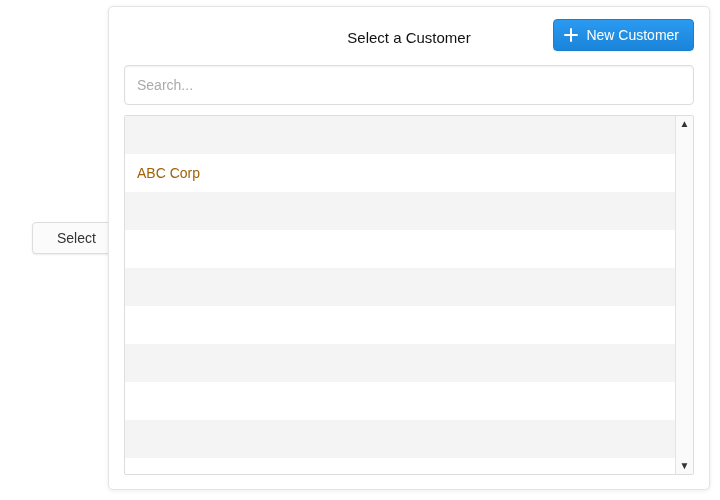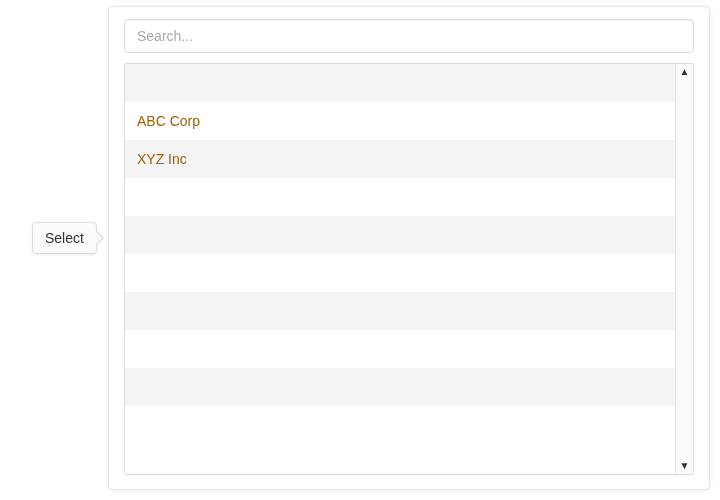--- a/index.html
+++ b/index.html
@@ -24,21 +24,21 @@
   
   .select-tip{
     position:absolute;
     left:32px;
     top:222px;
     background:#fbfbfb;
     border:1px solid #ddd;
     border-radius:4px;
     color:#333;
     line-height:1;
-    padding:8px 12px;
+    padding:8px 24px;
     box-shadow:0 1px 2px rgba(0,0,0,0.08);
   }
   .select-tip::after,
   .select-tip::before{
     content:"";
     position:absolute;
     left:100%;
     top:50%;
     transform:translateY(-50%);
     border-style:solid;
@@ -119,21 +119,21 @@
     top:6px;left:0;height:2px;width:14px;
   }
 
   .search-wrap{
     margin-bottom:10px;
   }
   .search-input{
     width:100%;
     box-sizing:border-box;
     height:34px;
-    padding:13px 12px;
+    padding:19px 12px;
     font-size:14px;
     color:#555;
     background:#fff;
     border:1px solid #ddd;
     border-radius:4px;
     box-shadow:inset 0 1px 2px rgba(0,0,0,0.06);
     outline:none;
   }
   .search-input::placeholder{color:#aaa;}
 
@@ -188,30 +188,36 @@
 <body>
 
 <div class="stage">
 
   <div class="select-tip">
     <span>Select</span>
   </div>
 
   <div class="panel">
 
+    <div class="panel-header">
+      <div class="panel-title">Select a Customer</div>
+      <button class="btn-primary">
+        <span class="plus-icon"></span>
+        <span>New Customer</span>
+      </button>
+    </div>
 
     <div class="search-wrap">
       <input type="text" class="search-input" placeholder="Search..." style="">
     </div>
 
     <div class="list-box">
       <div class="rows">
         <div class="row"><span></span></div>
         <div class="row"><span>ABC Corp</span></div>
-        <div class="row"><span>XYZ Inc</span></div>
         <div class="row"><span></span></div>
         <div class="row"><span></span></div>
         <div class="row"><span></span></div>
         <div class="row"><span></span></div>
         <div class="row"><span></span></div>
         <div class="row"><span></span></div>
         <div class="row"><span></span></div>
       </div>
       <div class="vscroll">
         <span class="arrow">▲</span>

